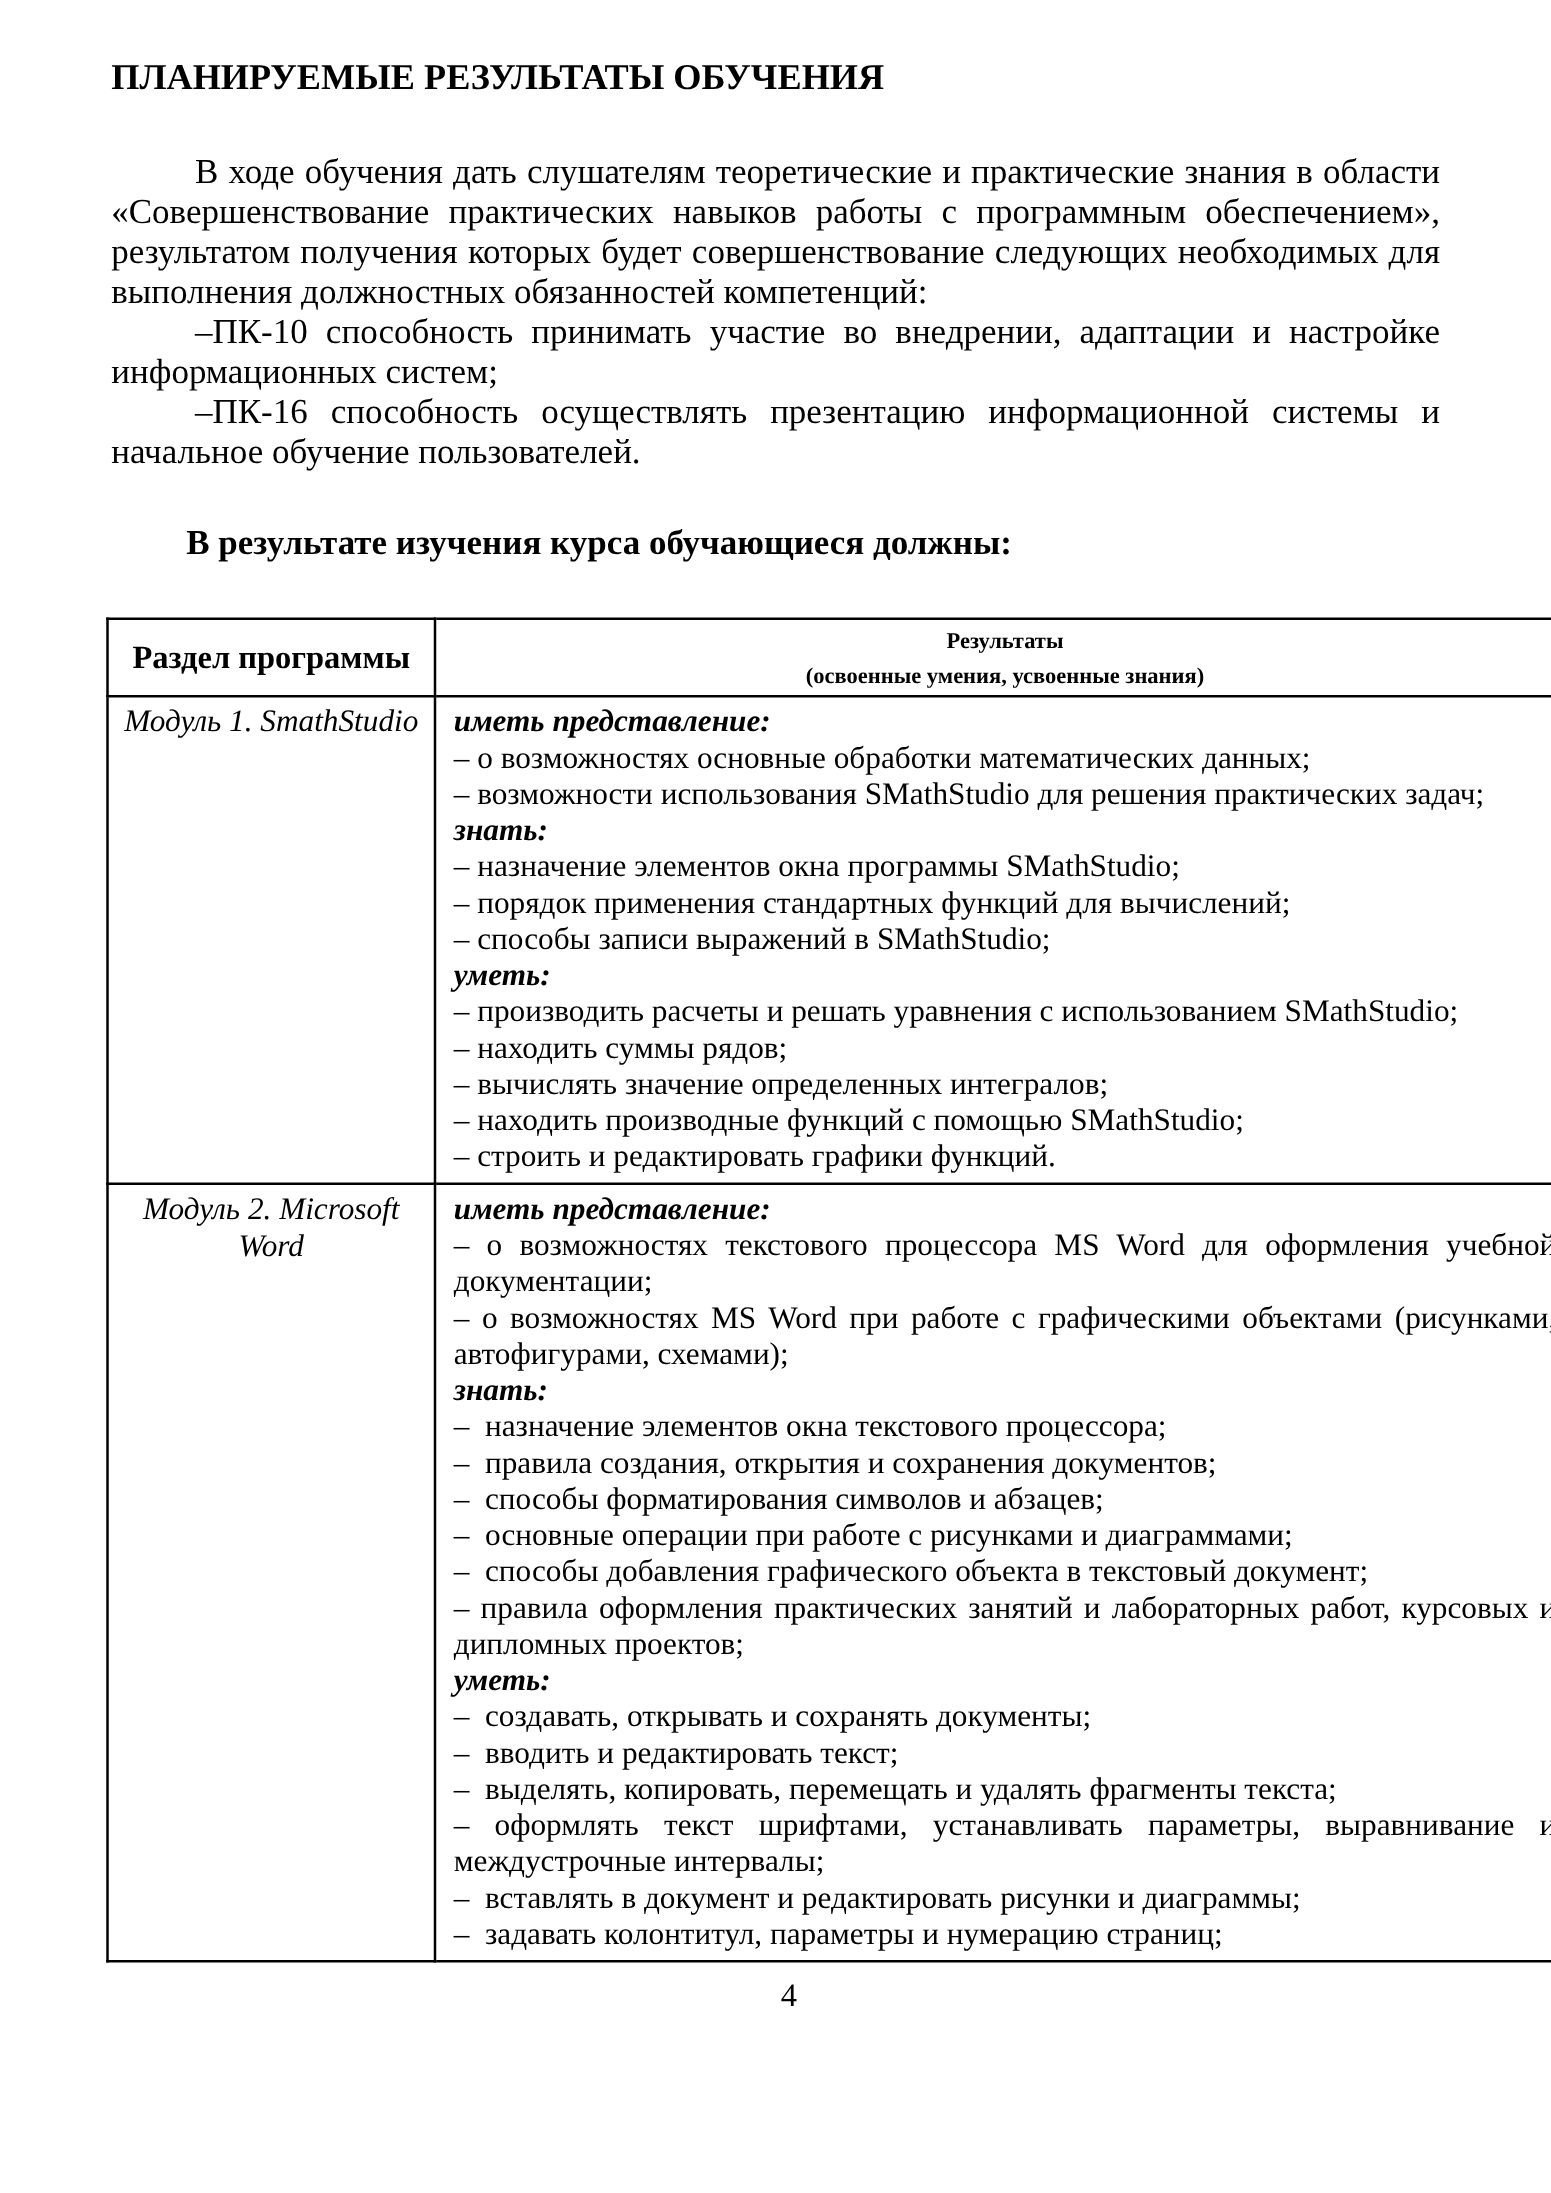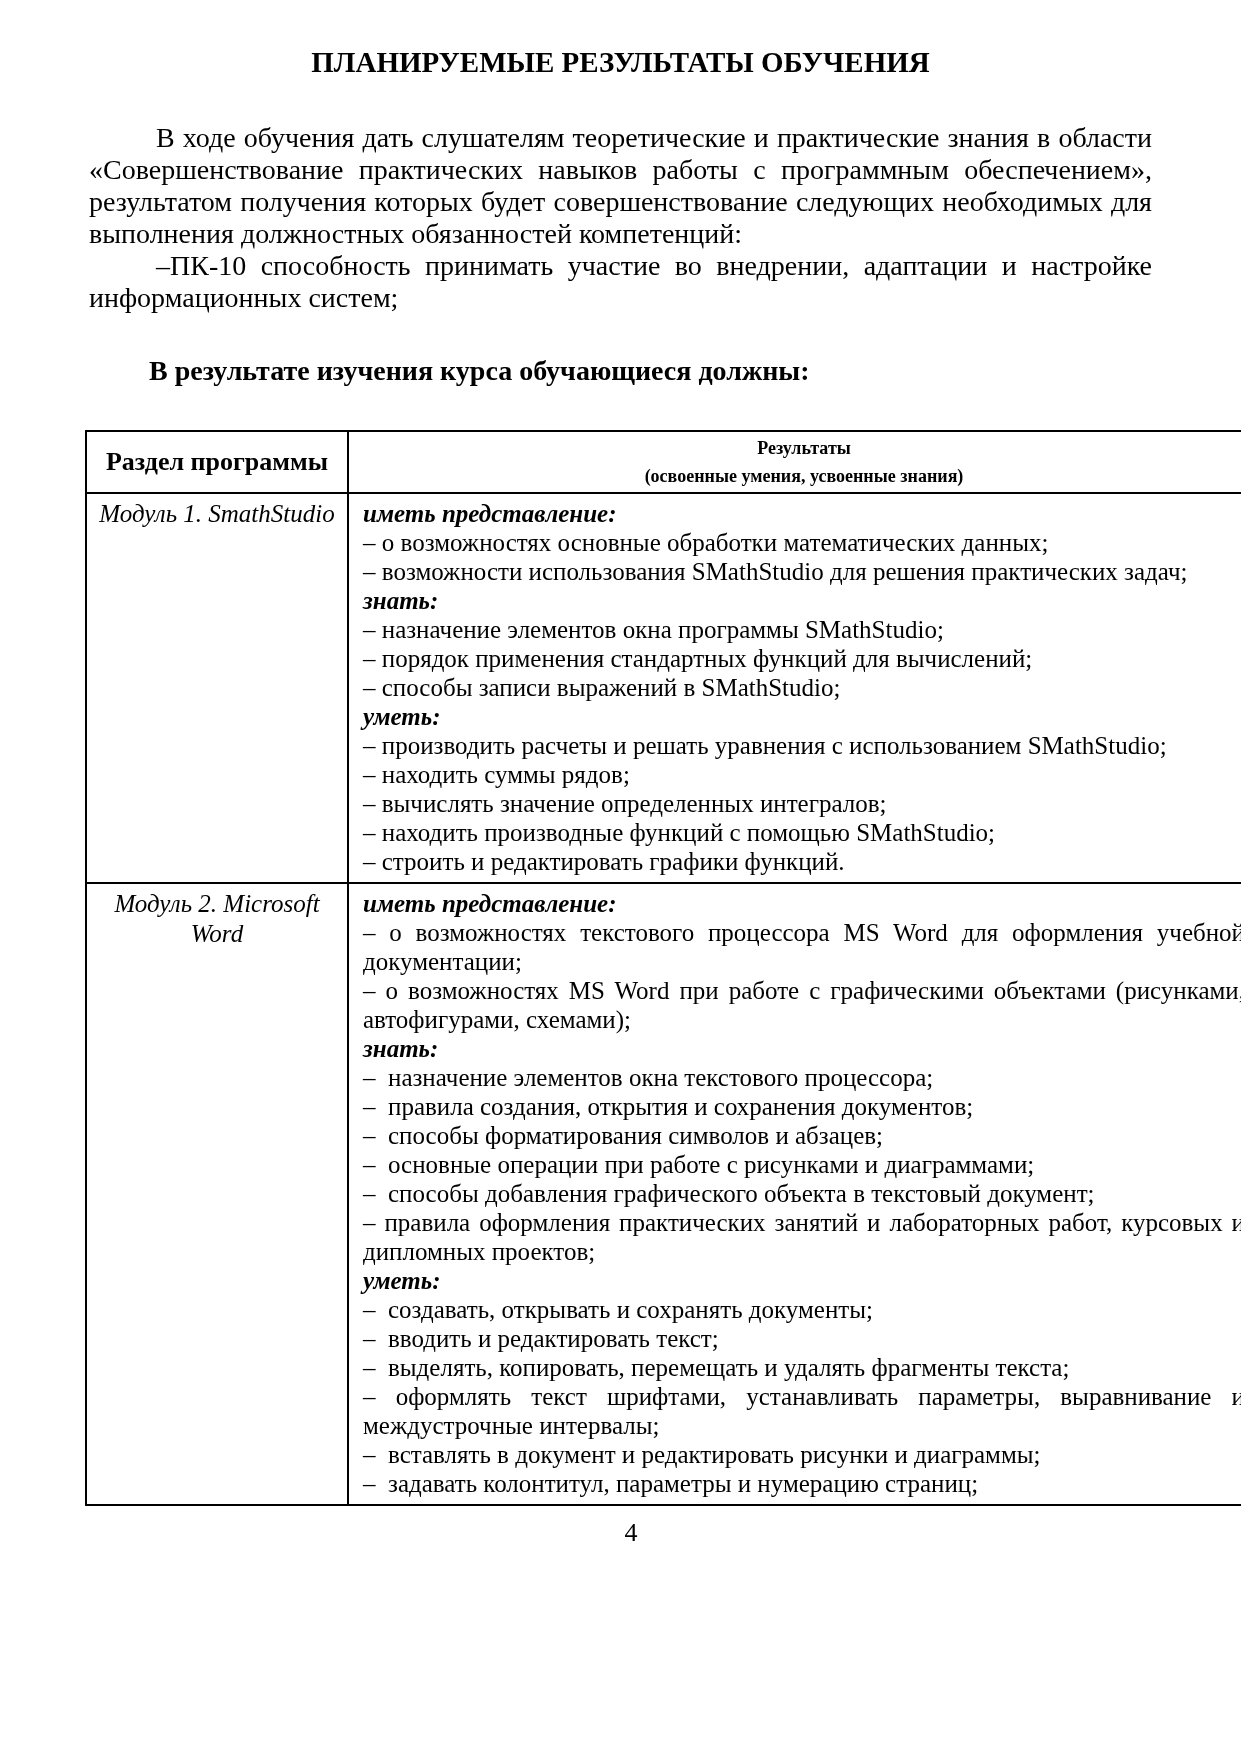--- a/index.html
+++ b/index.html
@@ -12,21 +12,21 @@
     color: #000000;
     font-family: "Liberation Serif", "DejaVu Serif", serif;
     padding: 46px 89px 0 89px;
     position: relative;
     overflow: hidden;
   }
   .title {
     font-size: 29px;
     line-height: 33px;
     font-weight: bold;
-    text-align: center;
+    text-align: left;
     margin: 0 0 43px 0;
   }
   .para {
     font-size: 28px;
     line-height: 32px;
     text-align: justify;
     text-indent: 67px;
     margin: 0;
   }
   .subheading {
@@ -90,20 +90,21 @@
 </style>
 </head>
 <body>
 
 <div class="page">
 
   <h1 class="title">ПЛАНИРУЕМЫЕ РЕЗУЛЬТАТЫ ОБУЧЕНИЯ</h1>
 
   <p class="para">В ходе обучения дать слушателям теоретические и практические знания в области «Совершенствование практических навыков работы с программным обеспечением», результатом получения которых будет совершенствование следующих необходимых для выполнения должностных обязанностей компетенций:</p>
   <p class="para">–ПК-10 способность принимать участие во внедрении, адаптации и настройке информационных систем;</p>
+  <p class="para">–ПК-16 способность осуществлять презентацию информационной системы и начальное обучение пользователей.</p>
 
   <p class="subheading">В результате изучения курса обучающиеся должны:</p>
 
   <table class="results-table">
     <colgroup>
         <col class="c1">
         <col class="c2">
       </colgroup>
     <thead>
       <tr>

